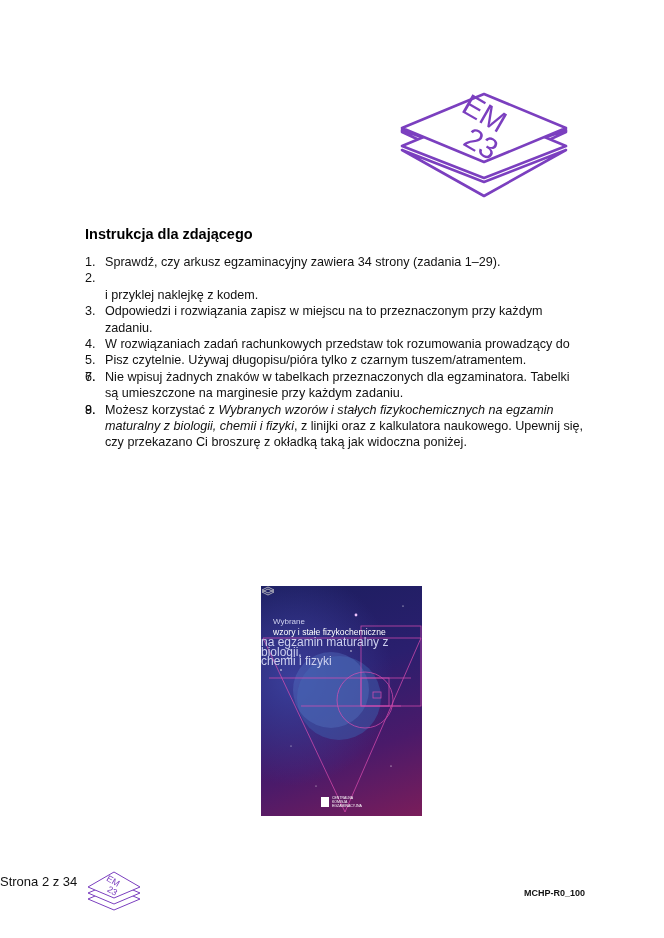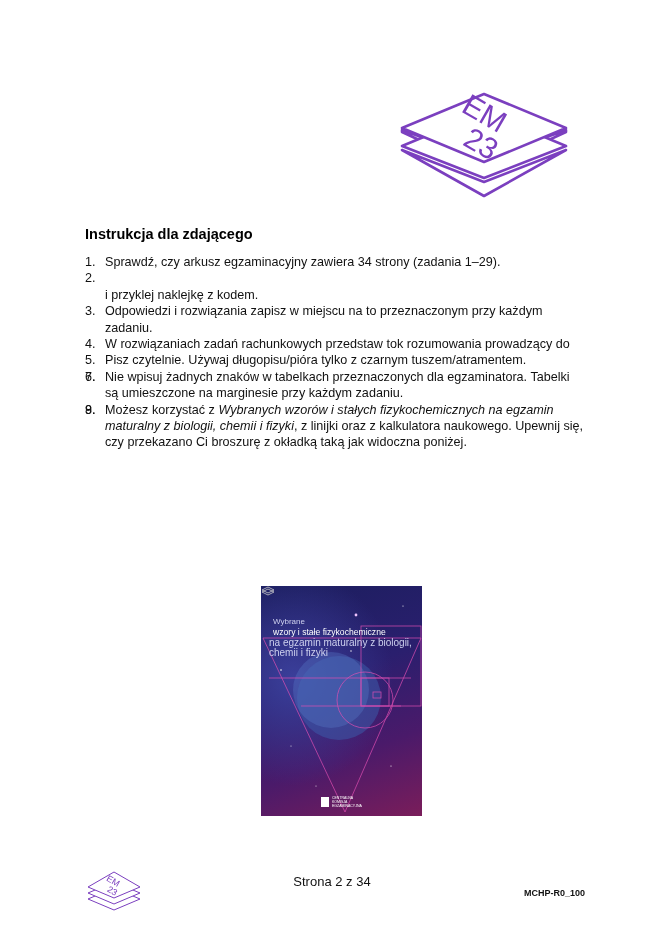--- a/index.html
+++ b/index.html
@@ -12,27 +12,27 @@
   .list { position:absolute; left:85px; top:254px; width:500px; margin:0; padding:0; list-style:none; }
   .list li { position:relative; padding-left:20px; font-size:12.6px; line-height:16.4px; color:#111; }
   .list li .num { position:absolute; left:0; top:0; }
   .list li em { font-style:italic;margin-top:24px; }
   .cover { position:absolute; left:261px; top:538px; width:161px; height:230px; overflow:hidden;
     background: radial-gradient(ellipse at 20% 40%, #3a3f9a 0%, rgba(40,30,110,0) 55%),
                 linear-gradient(160deg, #1b1e5e 0%, #2a1f6e 40%, #4a1a6a 70%, #7a1d5a 100%); margin-top: 48px; }
   .cover svg { position:absolute; left:0; top:0; }
   .cover-t1 { position:absolute; left:12px; top:31px; font-size:8px; color:#cdd0ee; }
   .cover-t2 { position:absolute; left:12px; top:41px; font-size:8.6px; font-weight:normal; color:#ffffff; }
-  .cover-t3 { position:absolute; left:8px; top:52px; font-size:10px; color:#cdd0ee; line-height:9.5px; width:145px; }
+  .cover-t3 { position:absolute; left:0; top:52px; font-size:12px; color:#cdd0ee; line-height:9.5px; width:145px; }
   .cover-logo { position:absolute; left:60px; top:210px; display:flex; align-items:center; gap:3px; }
   .cover-logo .mark { width:8px; height:10px; background:#fff; }
   .cover-logo .txt { font-size:3.5px; color:#fff; line-height:4px; }
   .cover-icon { position:absolute; right:6px; top:5px; }
   .footer-logo { position:absolute; left:86px; top:868px; width:56px; height:44px; }
-  .page-num { position:absolute; left:0; width:664px; top:874px; text-align:center; font-size:13px; color:#111; }
+  .page-num { position:absolute; left:0; width:664px; top:874px; font-size:13px; color:#111; }
   .code { position:absolute; right:79px; top:888px; font-size:9px; font-weight:bold; color:#111; }
 </style>
 </head>
 <body>
 
 <svg class="logo-top" viewBox="0 0 180 134">
   <g fill="none" stroke="#7b3fbf" stroke-width="2.6" stroke-linejoin="round">
     <polygon points="90,94 172,64 172,66 90,104 8,66 8,64"></polygon>
     <polygon points="90,116 172,84 90,130 8,84" fill="#fff"></polygon>
     <polygon points="90,94 172,64 90,30 8,64" fill="#fff" opacity="0"></polygon>

